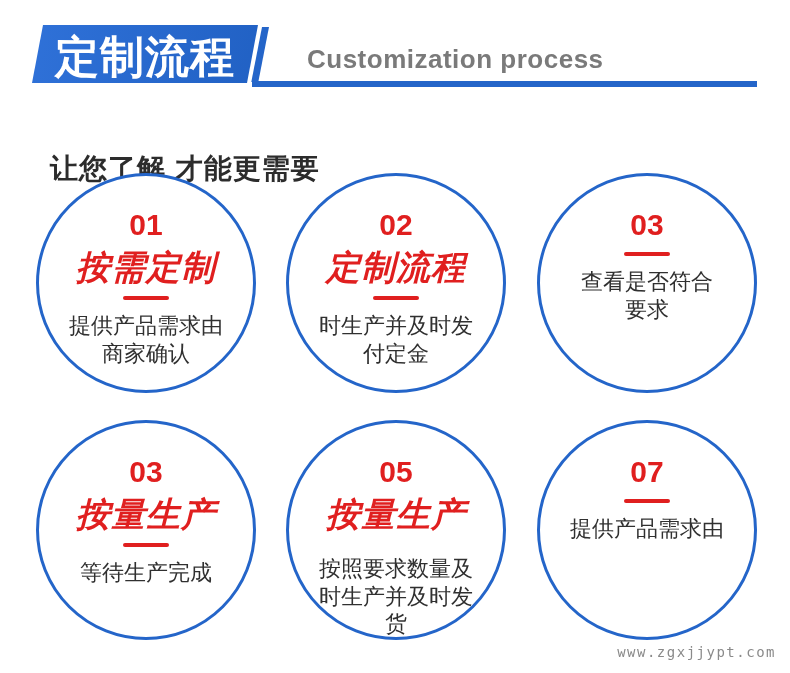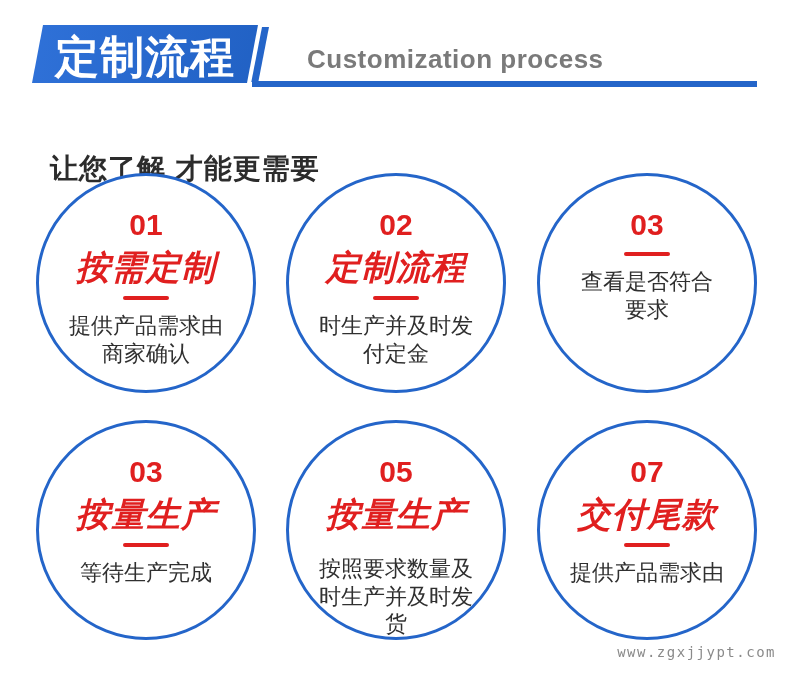--- a/index.html
+++ b/index.html
@@ -176,20 +176,19 @@
     <div class="step-number">05</div>
     <div class="step-title">按量生产</div>
     <div class="step-divider"></div>
     <div class="step-desc">按照要求数量及
 时生产并及时发
 货</div>
   </div>
 
   <div class="step-circle pos-5">
     <div class="step-number">07</div>
-    <div class="step-title">交付尾款</div>
     <div class="step-divider"></div>
     <div class="step-desc">提供产品需求由</div>
   </div>
 
   <div class="watermark">www.zgxjjypt.com</div>
 
 </div>
 
 </body></html>

